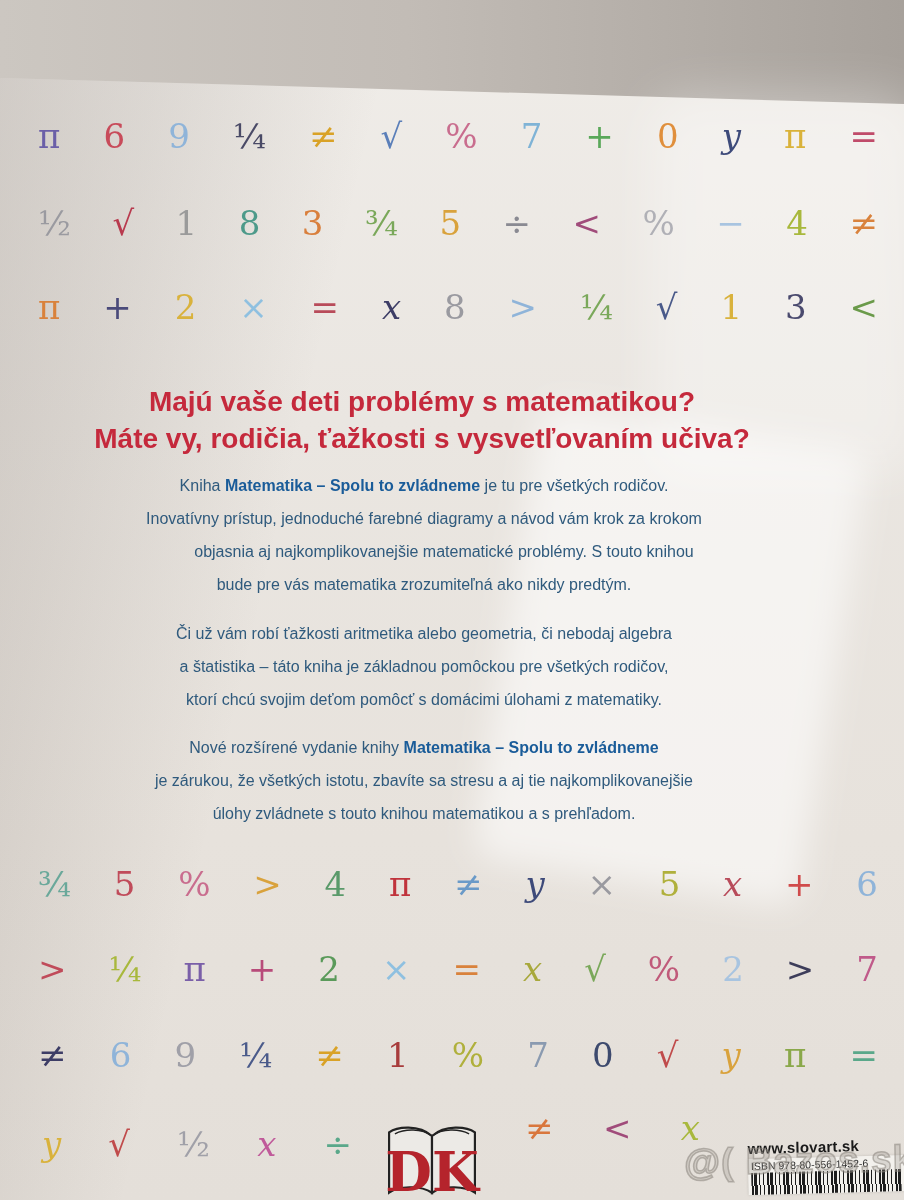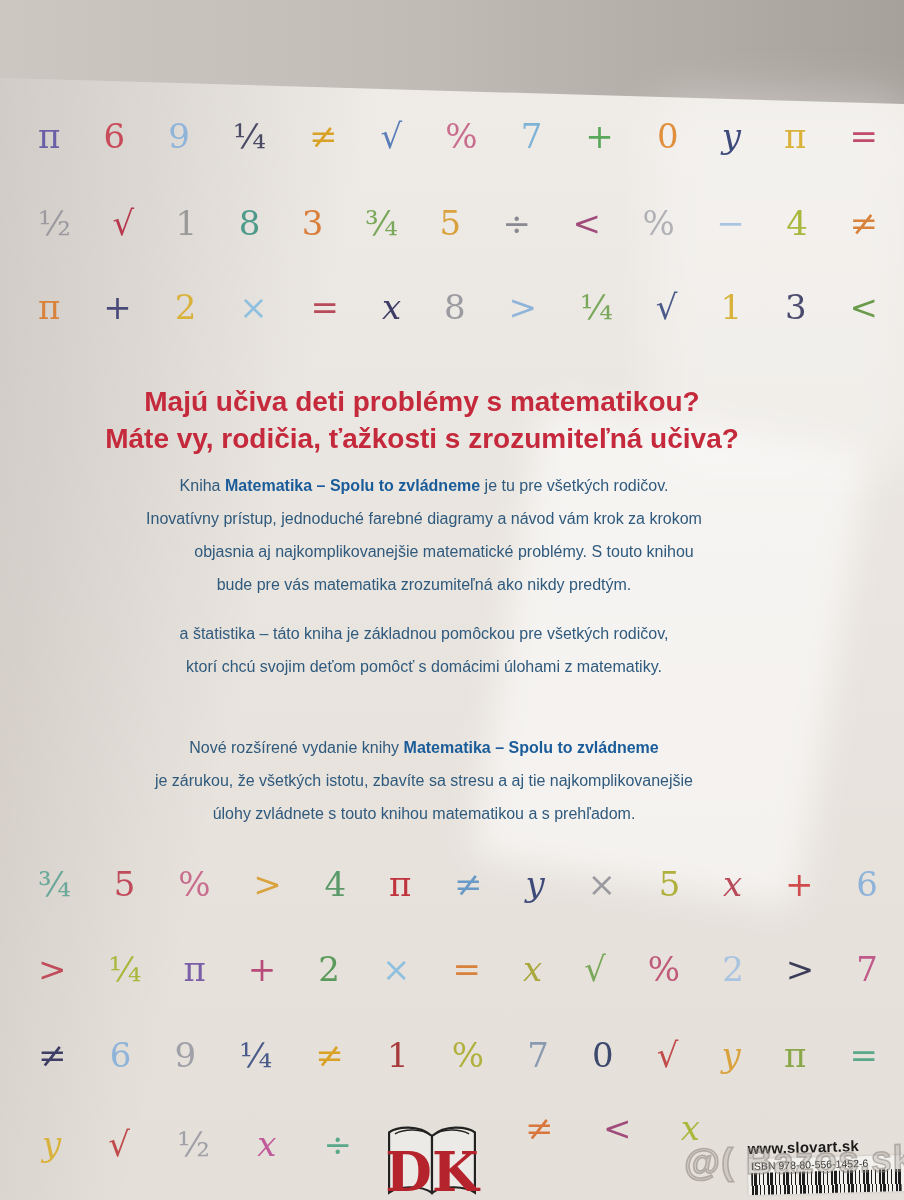--- a/index.html
+++ b/index.html
@@ -105,31 +105,32 @@
       <span style="color: rgb(154, 154, 160);">8</span>
       <span style="color: rgb(143, 180, 217);">&gt;</span>
       <span style="color: rgb(122, 168, 90);">¼</span>
       <span style="color: rgb(74, 90, 138);">√</span>
       <span style="color: rgb(217, 178, 60);">1</span>
       <span style="color: rgb(74, 74, 110);">3</span>
       <span style="color: rgb(106, 154, 74);">&lt;</span>
     </div>
 
   <div class="headline" style="top:383px;">
-    <div style="color: rgb(197, 41, 60);">Majú učiva deti problémy s matematikou?</div>
-    <div style="color: rgb(197, 41, 60);">Máte vy, rodičia, ťažkosti s zrozumiteľná učiva?</div>
+    <div style="color: rgb(197, 41, 60);">Majú vaše deti problémy s matematikou?</div>
+    <div style="color: rgb(197, 41, 60);">Máte vy, rodičia, ťažkosti s vysvetľovaním učiva?</div>
   </div>
 
   <div class="para" style="top:469px;">
       <div><span style="color: rgb(47, 90, 125);">Kniha </span><span class="b" style="color: rgb(26, 92, 153);">Matematika – Spolu to zvládneme</span><span style="color: rgb(47, 90, 125);"> je tu pre všetkých rodičov.</span></div>
       <div><span style="color: rgb(47, 90, 125);">Inovatívny prístup, jednoduché farebné diagramy a návod vám krok za krokom</span></div>
       <div><span style="color: rgb(47, 90, 125); margin-left: 40px;">objasnia aj najkomplikovanejšie matematické problémy. S touto knihou</span></div>
       <div><span style="color: rgb(47, 90, 125);">bude pre vás matematika zrozumiteľná ako nikdy predtým.</span></div>
     </div>
   <div class="para" style="top:617px;">
+      <div><span style="color: rgb(47, 90, 125);">Či už vám robí ťažkosti aritmetika alebo geometria, či nebodaj algebra</span></div>
       <div><span style="color: rgb(47, 90, 125);">a štatistika – táto kniha je základnou pomôckou pre všetkých rodičov,</span></div>
       <div><span style="color: rgb(47, 90, 125); text-align: right;">ktorí chcú svojim deťom pomôcť s domácimi úlohami z matematiky.</span></div>
     </div>
   <div class="para" style="top:731px;">
       <div><span style="color: rgb(47, 90, 125);">Nové rozšírené vydanie knihy </span><span class="b" style="color: rgb(26, 92, 153);">Matematika – Spolu to zvládneme</span></div>
       <div><span style="color: rgb(47, 90, 125);">je zárukou, že všetkých istotu, zbavíte sa stresu a aj tie najkomplikovanejšie</span></div>
       <div><span style="color: rgb(47, 90, 125);">úlohy zvládnete s touto knihou matematikou a s prehľadom.</span></div>
     </div>
 
   <div class="symrow" style="top:864px;">

